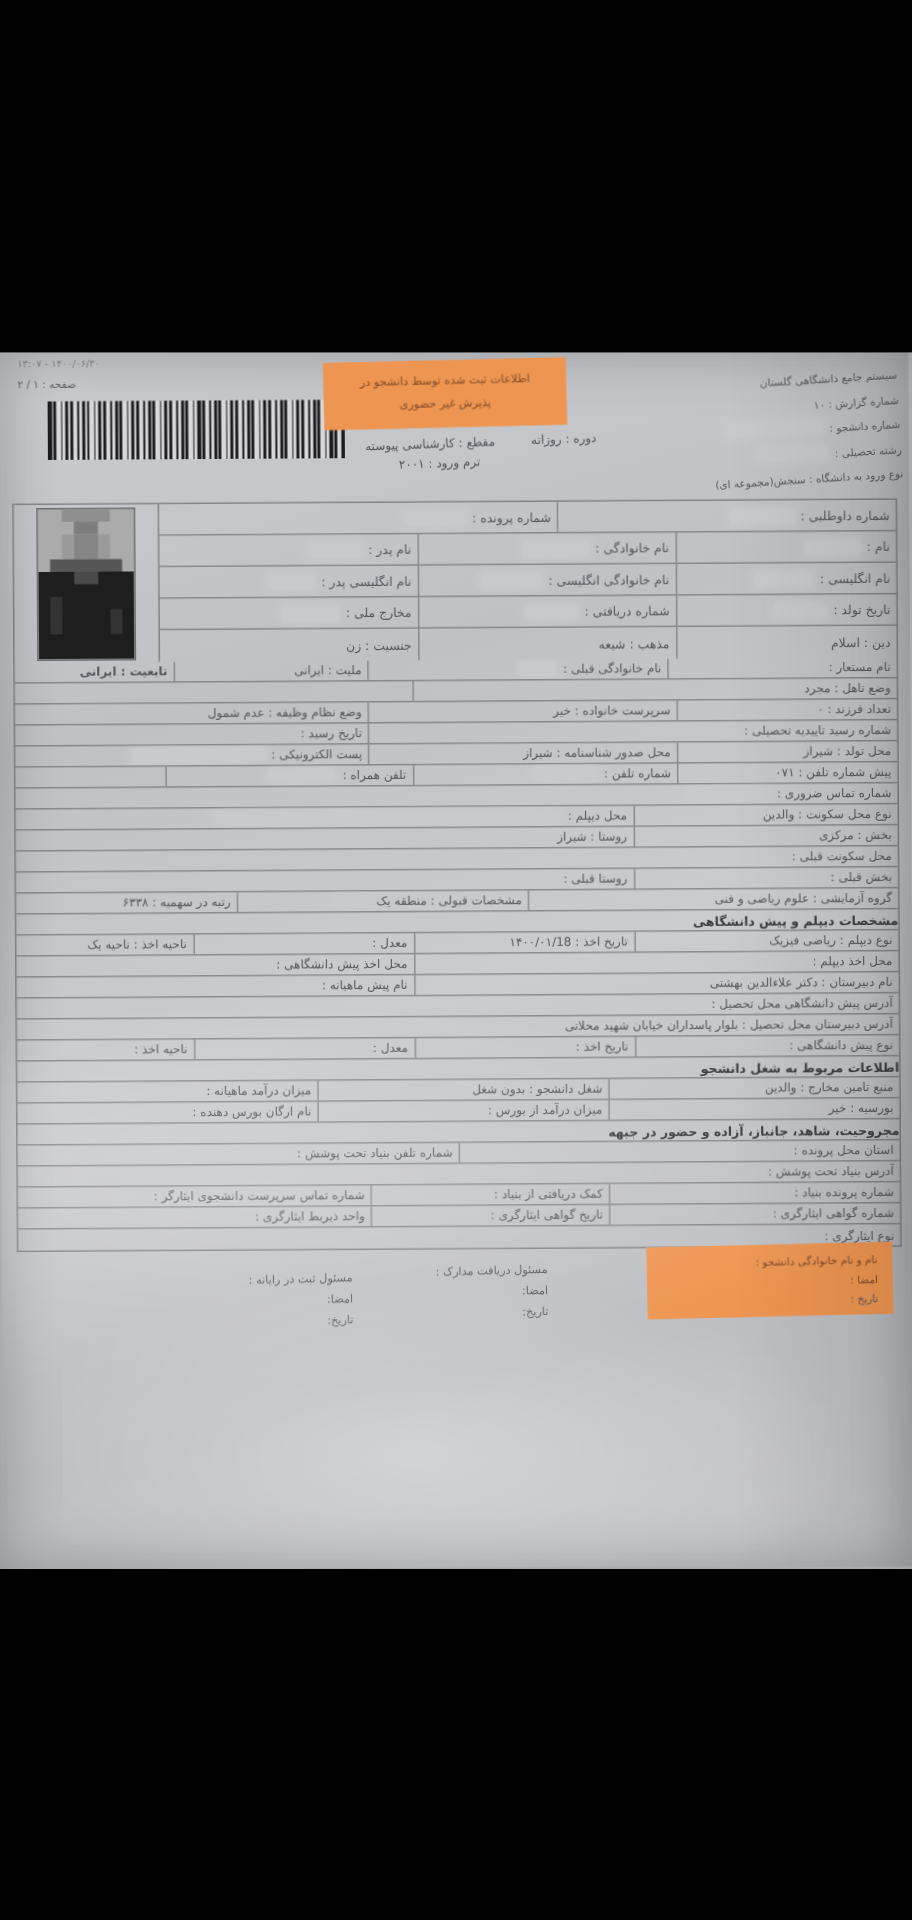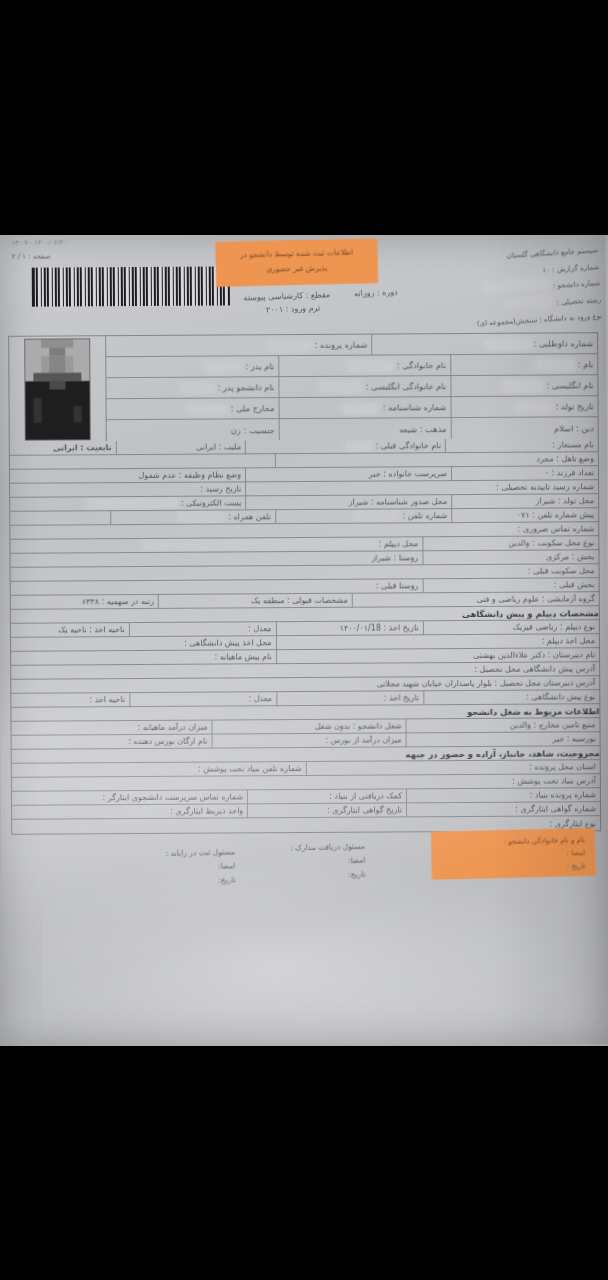--- a/index.html
+++ b/index.html
@@ -145,31 +145,31 @@
             <div class="trow">
               <div class="cell" style="width: 30%;">
                 <span class="lbl">نام انگلیسی :</span>
                 <span class="redact" style="width: 38px;"></span>
               </div>
               <div class="cell" style="width: 35%;">
                 <span class="lbl">نام خانوادگی انگلیسی :</span>
                 <span class="redact" style="width: 40px;"></span>
               </div>
               <div class="cell" style="width: 35%;">
-                <span class="lbl">نام دانشجو پدر :</span>
+                <span class="lbl">نام انگلیسی پدر :</span>
                 <span class="redact" style="width: 30px;"></span>
               </div>
             </div>
             <div class="trow">
               <div class="cell" style="width: 30%;">
                 <span class="lbl">تاریخ تولد :</span>
                 <span class="redact" style="width: 34px;"></span>
               </div>
               <div class="cell" style="width: 35%;">
-                <span class="lbl">شماره شناسنامه :</span>
+                <span class="lbl">شماره دریافتی :</span>
                 <span class="redact" style="width: 34px;"></span>
               </div>
               <div class="cell" style="width: 35%;">
                 <span class="lbl">مخارج ملی :</span>
                 <span class="redact" style="width: 38px;"></span>
               </div>
             </div>
             <div class="trow">
               <div class="cell" style="width: 30%;">
                 <span class="lbl">دین : اسلام</span>

